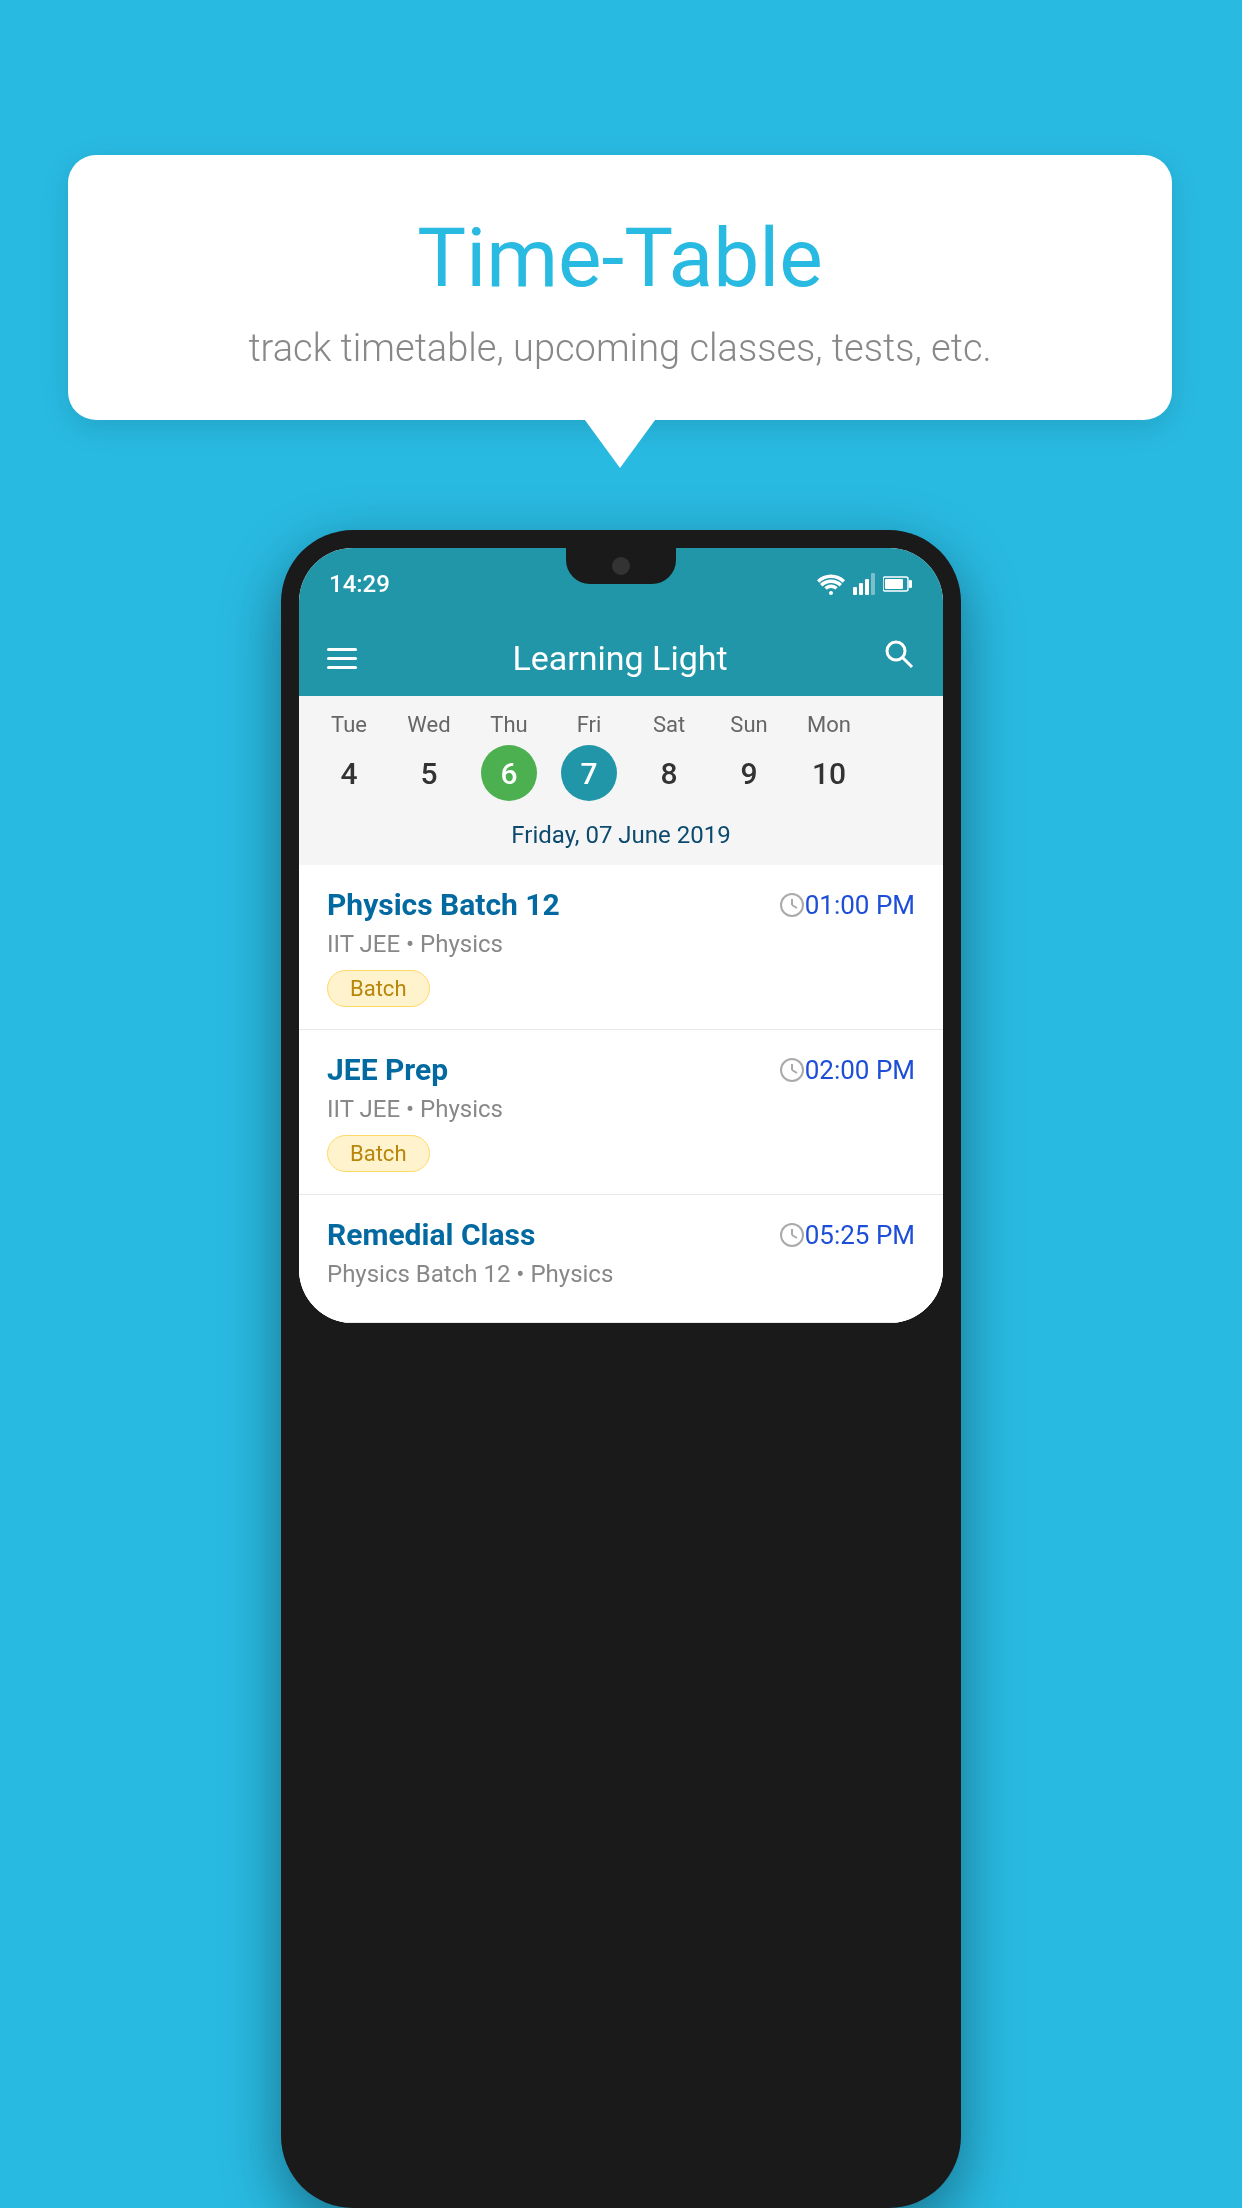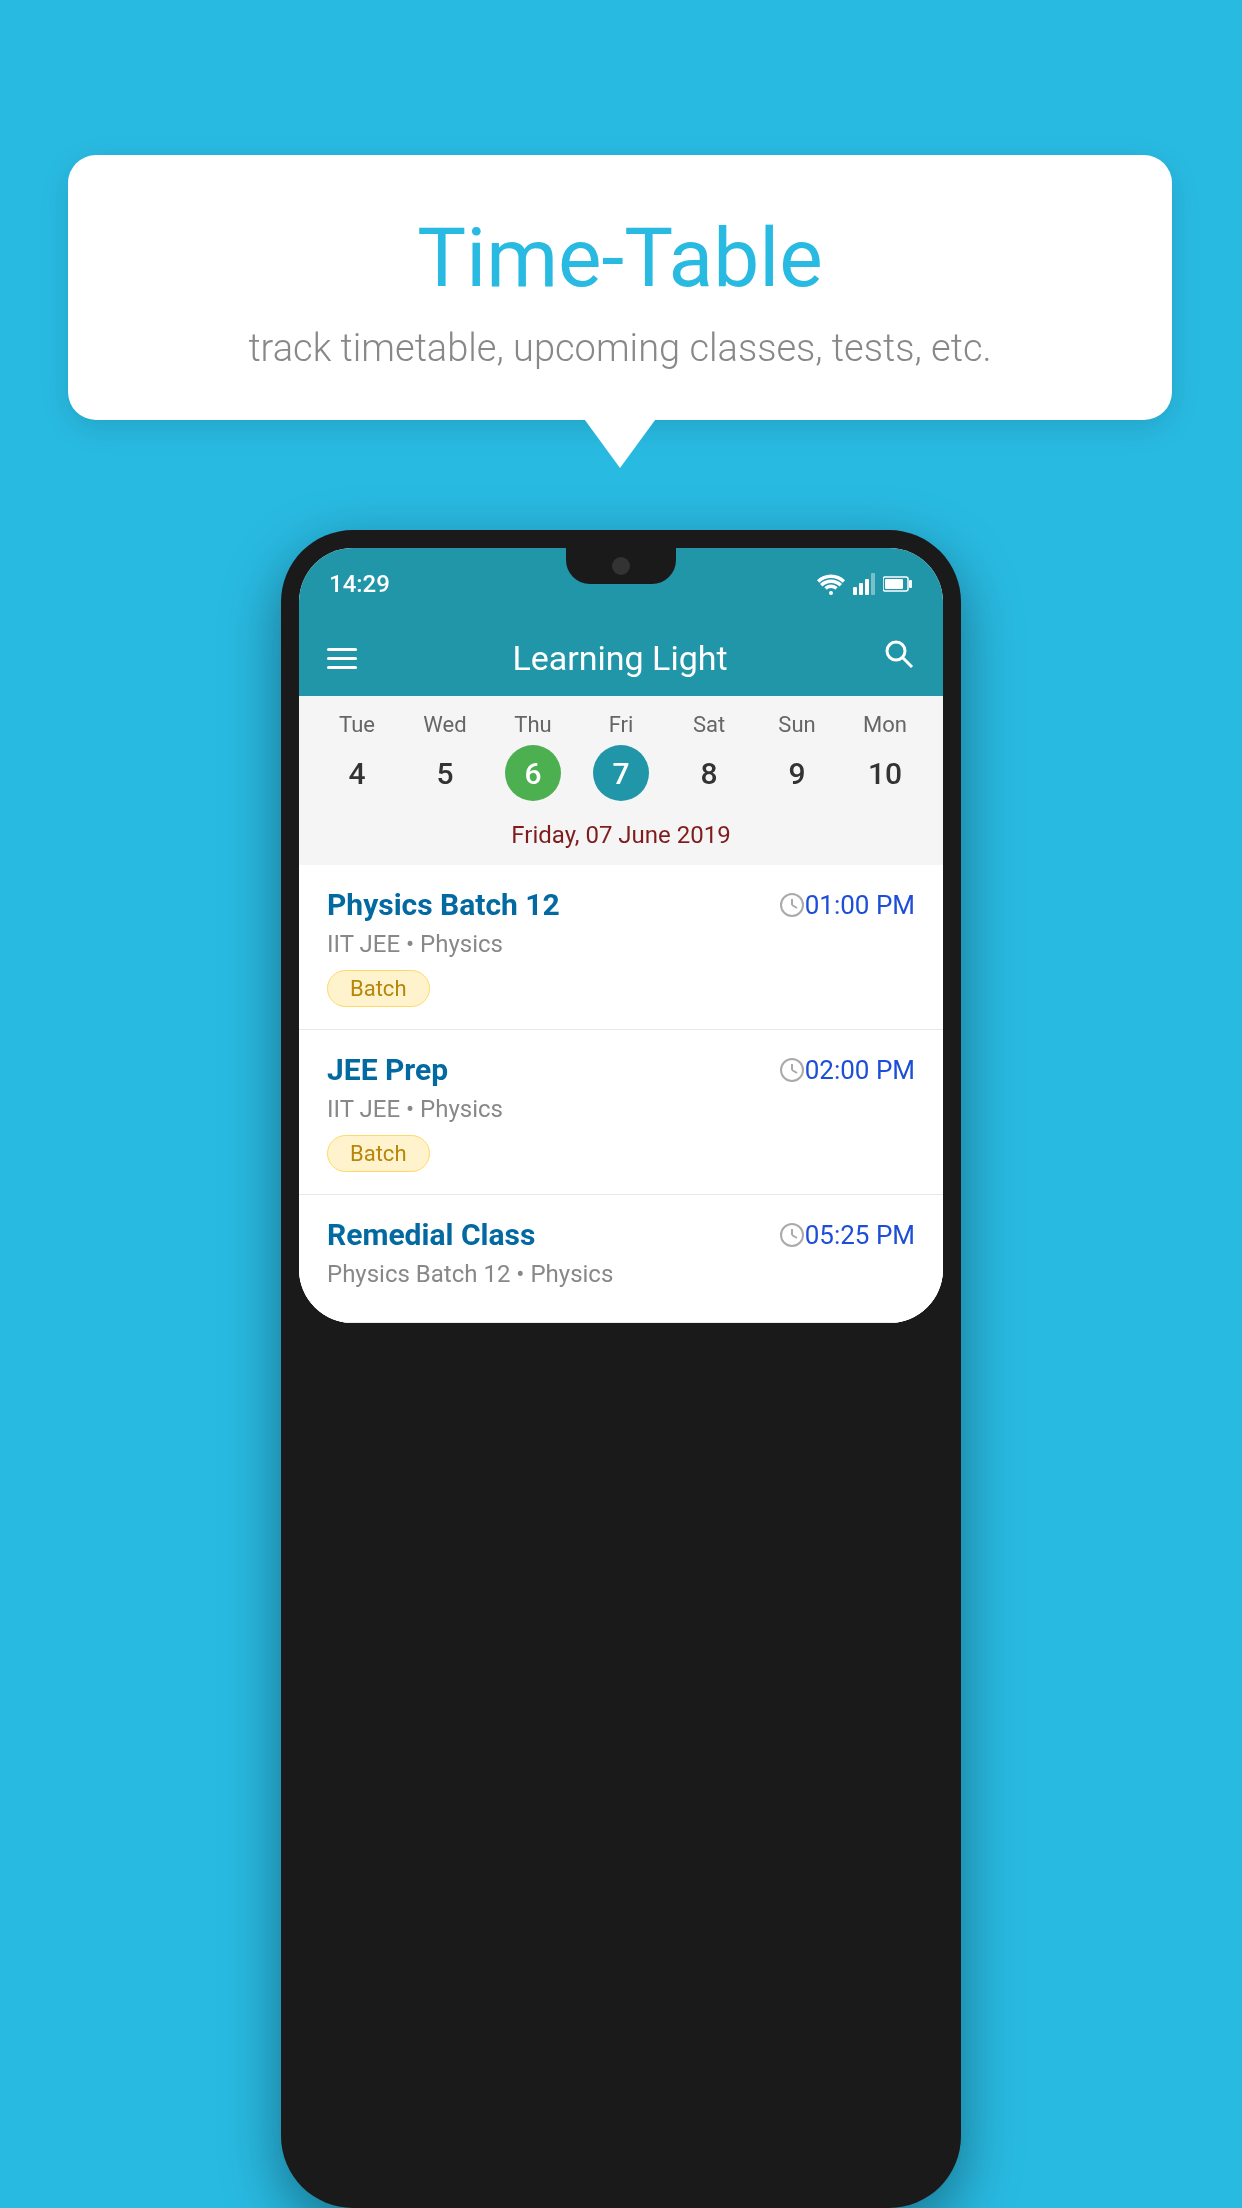--- a/index.html
+++ b/index.html
@@ -154,23 +154,22 @@
     }
 
     
     .calendar-strip {
       background: #f5f5f5;
       padding: 16px 10px 8px;
     }
 
     .days-row {
       display: flex;
-      justify-content: center;
+      justify-content: flex-start;
       margin-bottom: 10px;
-      gap: 8px;
     }
 
     .day-col {
       display: flex;
       flex-direction: column;
       align-items: center;
       width: 80px;
     }
 
     .day-name {
@@ -199,21 +198,21 @@
 
     .day-num.selected {
       background: #2196A8;
       color: white;
       border-radius: 50%;
     }
 
     .selected-date-label {
       text-align: center;
       font-size: 24px;
-      color: #7f1d1d;
+      color: #0c4a6e;
       padding: 10px 0 8px;
     }
 
     
     .schedule-container {
       background: white;
       overflow-y: auto;
     }
 
     .schedule-item {

